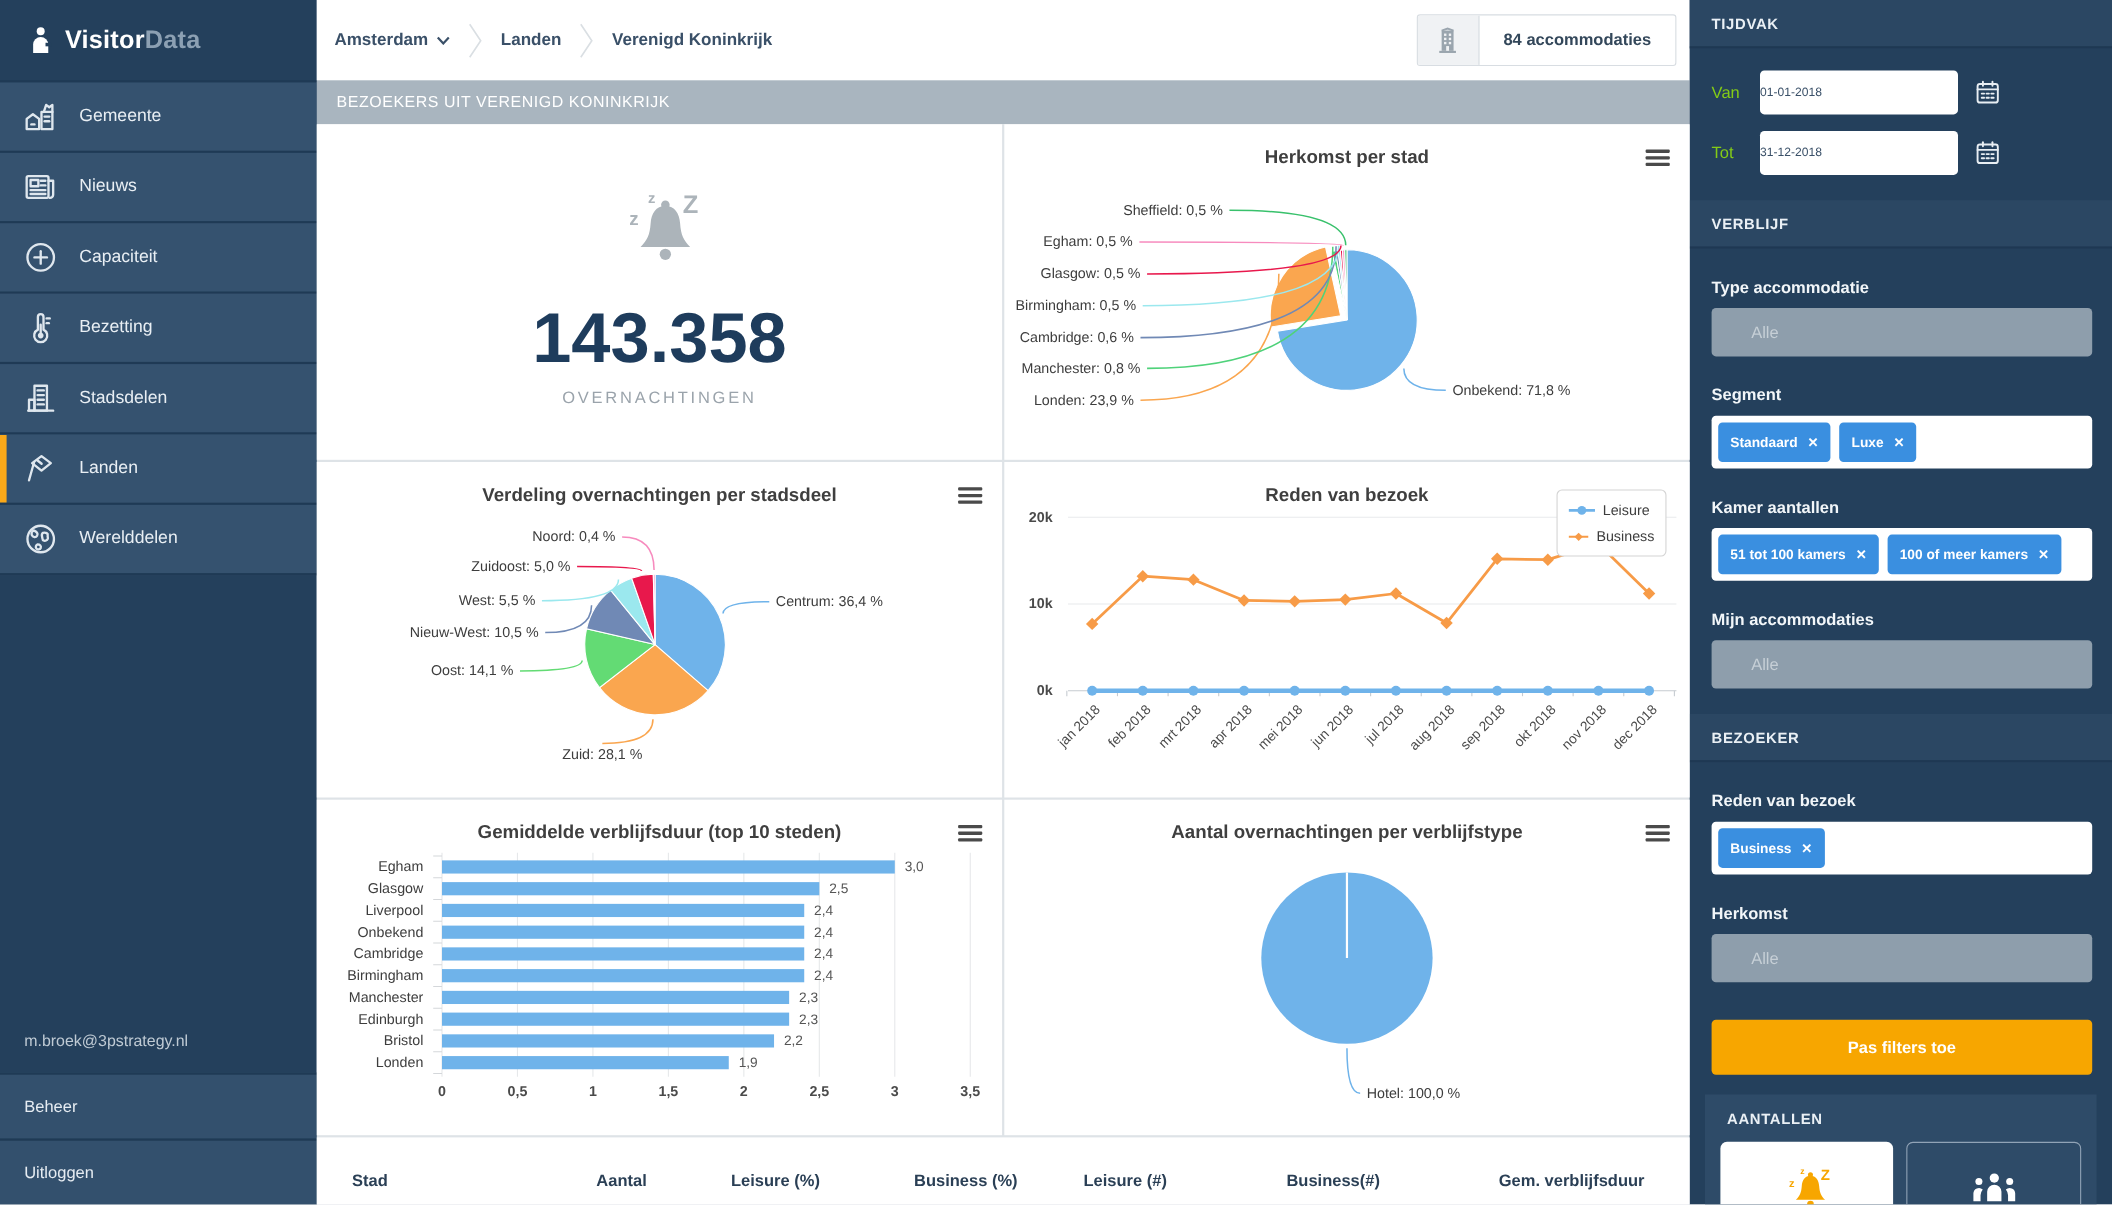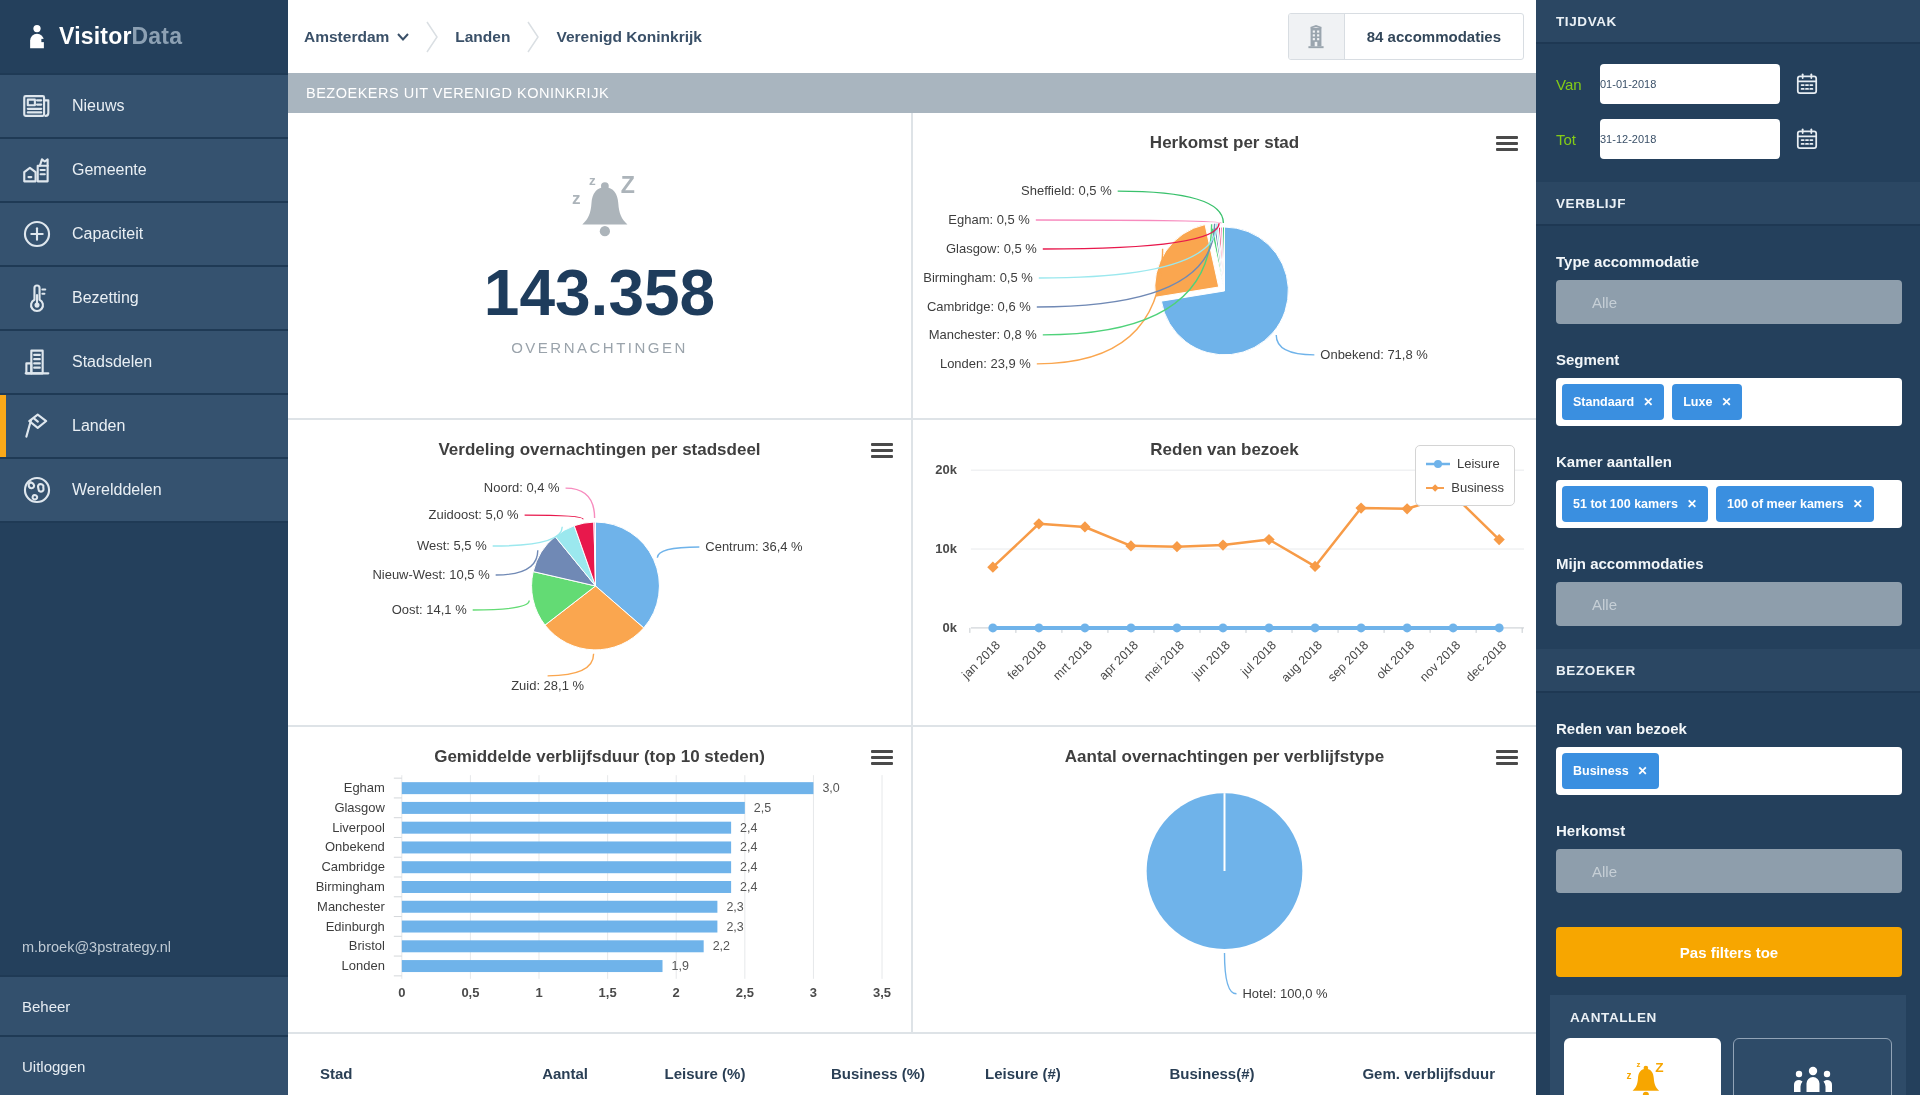--- a/index.html
+++ b/index.html
@@ -33,21 +33,21 @@
 .burger div{height:3px;background:#4A4A4A;margin-bottom:3px;border-radius:1px}
 .chart-svg{position:absolute;inset:0;width:100%;height:100%}
 svg text{font-family:"Liberation Sans",sans-serif}
 .plabel{font-size:13px;fill:#3D3D3D}
 .axlabel{font-size:12.5px;fill:#4A4A4A}
 .axlabel-b{font-size:13px;fill:#4A4A4A;font-weight:bold}
 .catlabel{font-size:13px;fill:#3D3D3D}
 .vallabel{font-size:12.5px;fill:#555}
 
 .kpi{display:flex;flex-direction:column;align-items:center;justify-content:flex-start;padding-top:56px}
-.kpi-num{font-size:64px;font-weight:bold;color:#1E3C5C;margin-top:14px;line-height:1}
+.kpi-num{font-size:64px;font-weight:bold;color:#1E3C5C;margin-top:28px;line-height:1}
 .kpi-lbl{font-size:15px;color:#9AA3AB;letter-spacing:2.5px;margin-top:14px}
 
 .legend{position:absolute;left:502px;top:25px;width:100px;background:#fff;border:1px solid #D4D4D4;border-radius:5px;padding:10px 10px;display:flex;flex-direction:column;gap:9px;z-index:2;cursor:pointer}
 .legend-item{display:flex;align-items:center;gap:7px;font-size:13px;color:#3D3D3D}
 
 .tablestrip{grid-column:1/3;background:#fff;position:relative}
 .tablestrip span{position:absolute;bottom:13px;font-size:15px;font-weight:bold;color:#2A3F55}
 
 .sb-right{width:384px;background:#24405C;color:#fff;flex-shrink:0;font-size:15px;overflow:hidden}
 .sect{height:44px;background:#2B4763;border-bottom:2px solid #1E3853;display:flex;align-items:center;padding-left:20px;font-size:13.5px;font-weight:bold;letter-spacing:.6px;color:#EAF0F5}
@@ -82,40 +82,40 @@
       <svg width="30" height="30" viewBox="0 0 24 24">
         <circle cx="12" cy="5.2" r="2.9" fill="#fff"></circle>
         <path d="M6.5 21v-6.2a5.5 5.5 0 0 1 11 0V21z" fill="#fff"></path>
         <rect x="15.5" y="13.5" width="4" height="2.6" fill="#24405C"></rect>
       </svg>
       <div class="logo-text"><span>Visitor</span><span class="lt2">Data</span></div>
     </div>
     <nav class="nav">
       <div class="nav-item">
         <svg width="34" height="34" viewBox="0 0 24 24" class="icon-stroke">
+          <path d="M3 20v-6.5l4-3 4 3V20z"></path>
+            <rect x="12.5" y="9" width="7" height="11"></rect>
+          <path d="M14 9l1.5-4.5 2 1.5 2-1.5V9"></path>
+            <line x1="6" y1="17" x2="8" y2="17"></line>
+            <line x1="14.5" y1="12" x2="17.5" y2="12"></line>
+            <line x1="14.5" y1="15" x2="17.5" y2="15"></line>
+        </svg>
+        <span class="lbl">Gemeente</span>
+      </div>
+      <div class="nav-item">
+        <svg width="34" height="34" viewBox="0 0 24 24" class="icon-stroke">
           <rect x="3" y="5" width="14" height="14" rx="1"></rect>
             <path d="M17 8h3v9a2 2 0 0 1-2 2"></path>
           <rect x="5.5" y="7.5" width="5" height="4"></rect>
             <line x1="12" y1="8" x2="15" y2="8"></line>
             <line x1="12" y1="11" x2="15" y2="11"></line>
           <line x1="5.5" y1="14" x2="15" y2="14"></line>
             <line x1="5.5" y1="16.5" x2="15" y2="16.5"></line>
         </svg>
         <span class="lbl">Nieuws</span>
-      </div>
-      <div class="nav-item">
-        <svg width="34" height="34" viewBox="0 0 24 24" class="icon-stroke">
-          <path d="M3 20v-6.5l4-3 4 3V20z"></path>
-            <rect x="12.5" y="9" width="7" height="11"></rect>
-          <path d="M14 9l1.5-4.5 2 1.5 2-1.5V9"></path>
-            <line x1="6" y1="17" x2="8" y2="17"></line>
-            <line x1="14.5" y1="12" x2="17.5" y2="12"></line>
-            <line x1="14.5" y1="15" x2="17.5" y2="15"></line>
-        </svg>
-        <span class="lbl">Gemeente</span>
       </div>
       <div class="nav-item">
         <svg width="34" height="34" viewBox="0 0 24 24" class="icon-stroke">
           <circle cx="12" cy="12" r="8.5"></circle>
             <line x1="12" y1="8" x2="12" y2="16"></line>
             <line x1="8" y1="12" x2="16" y2="12"></line>
         </svg>
         <span class="lbl">Capaciteit</span>
       </div>
       <div class="nav-item">

